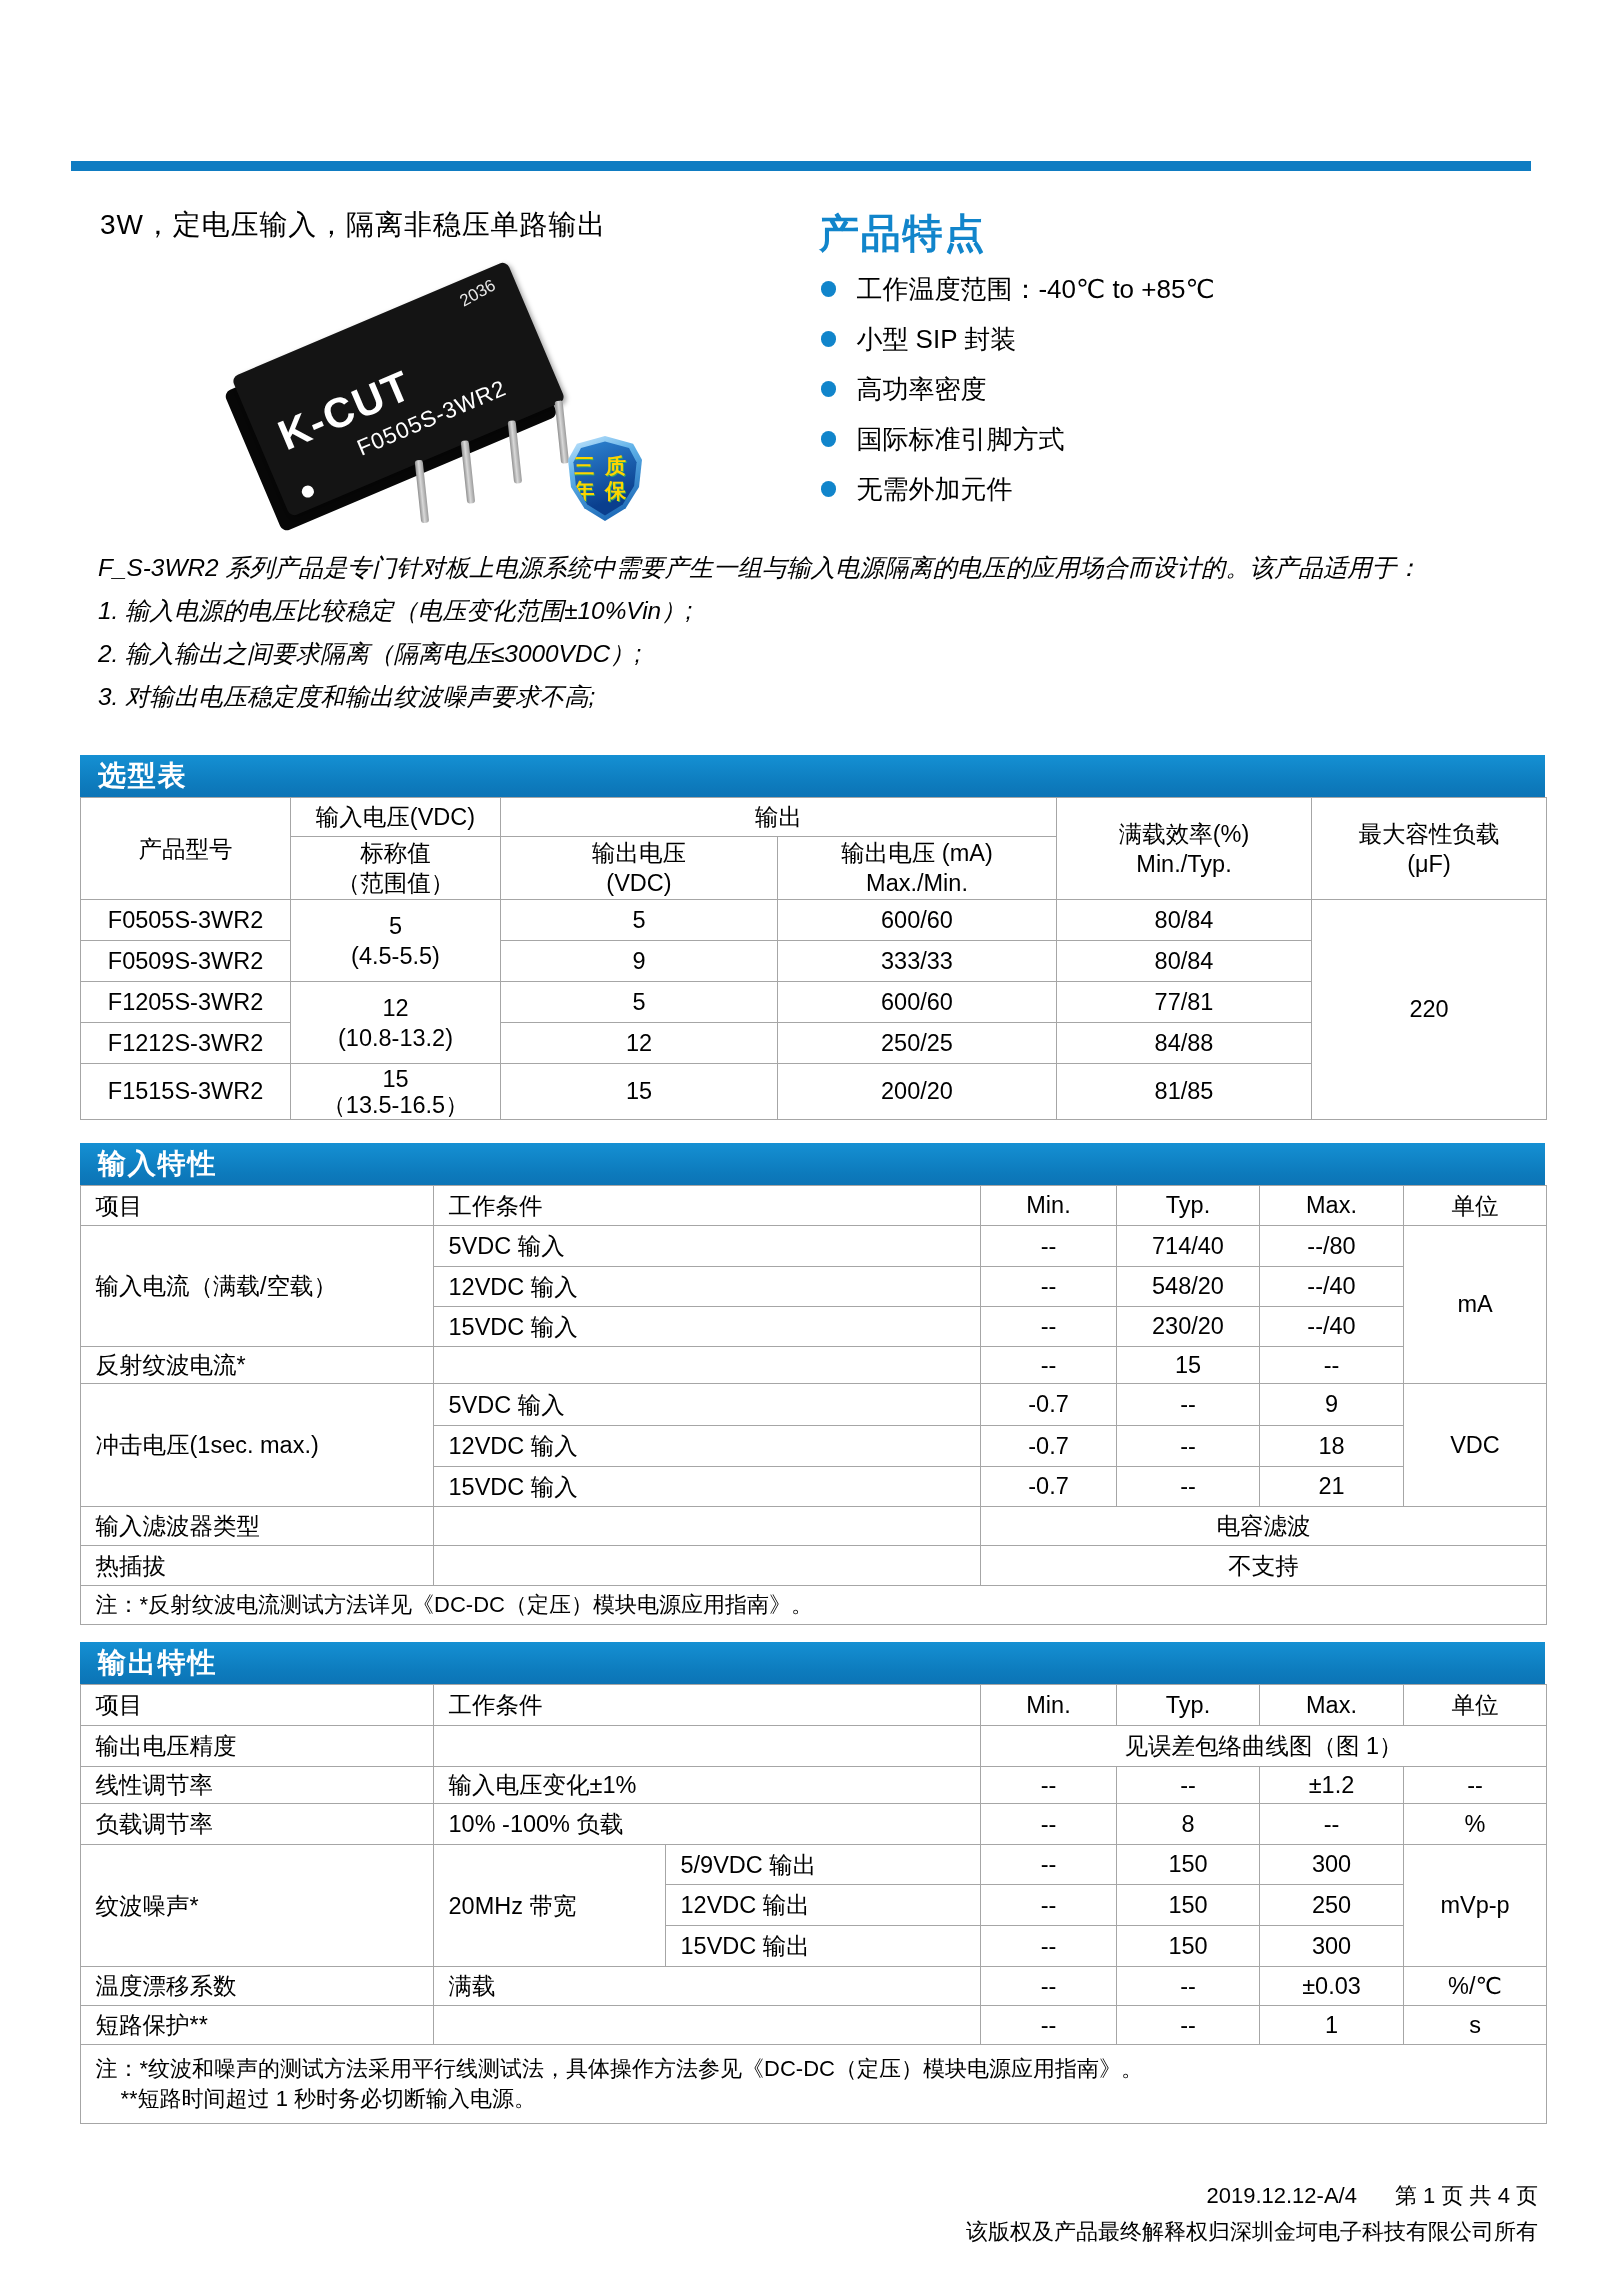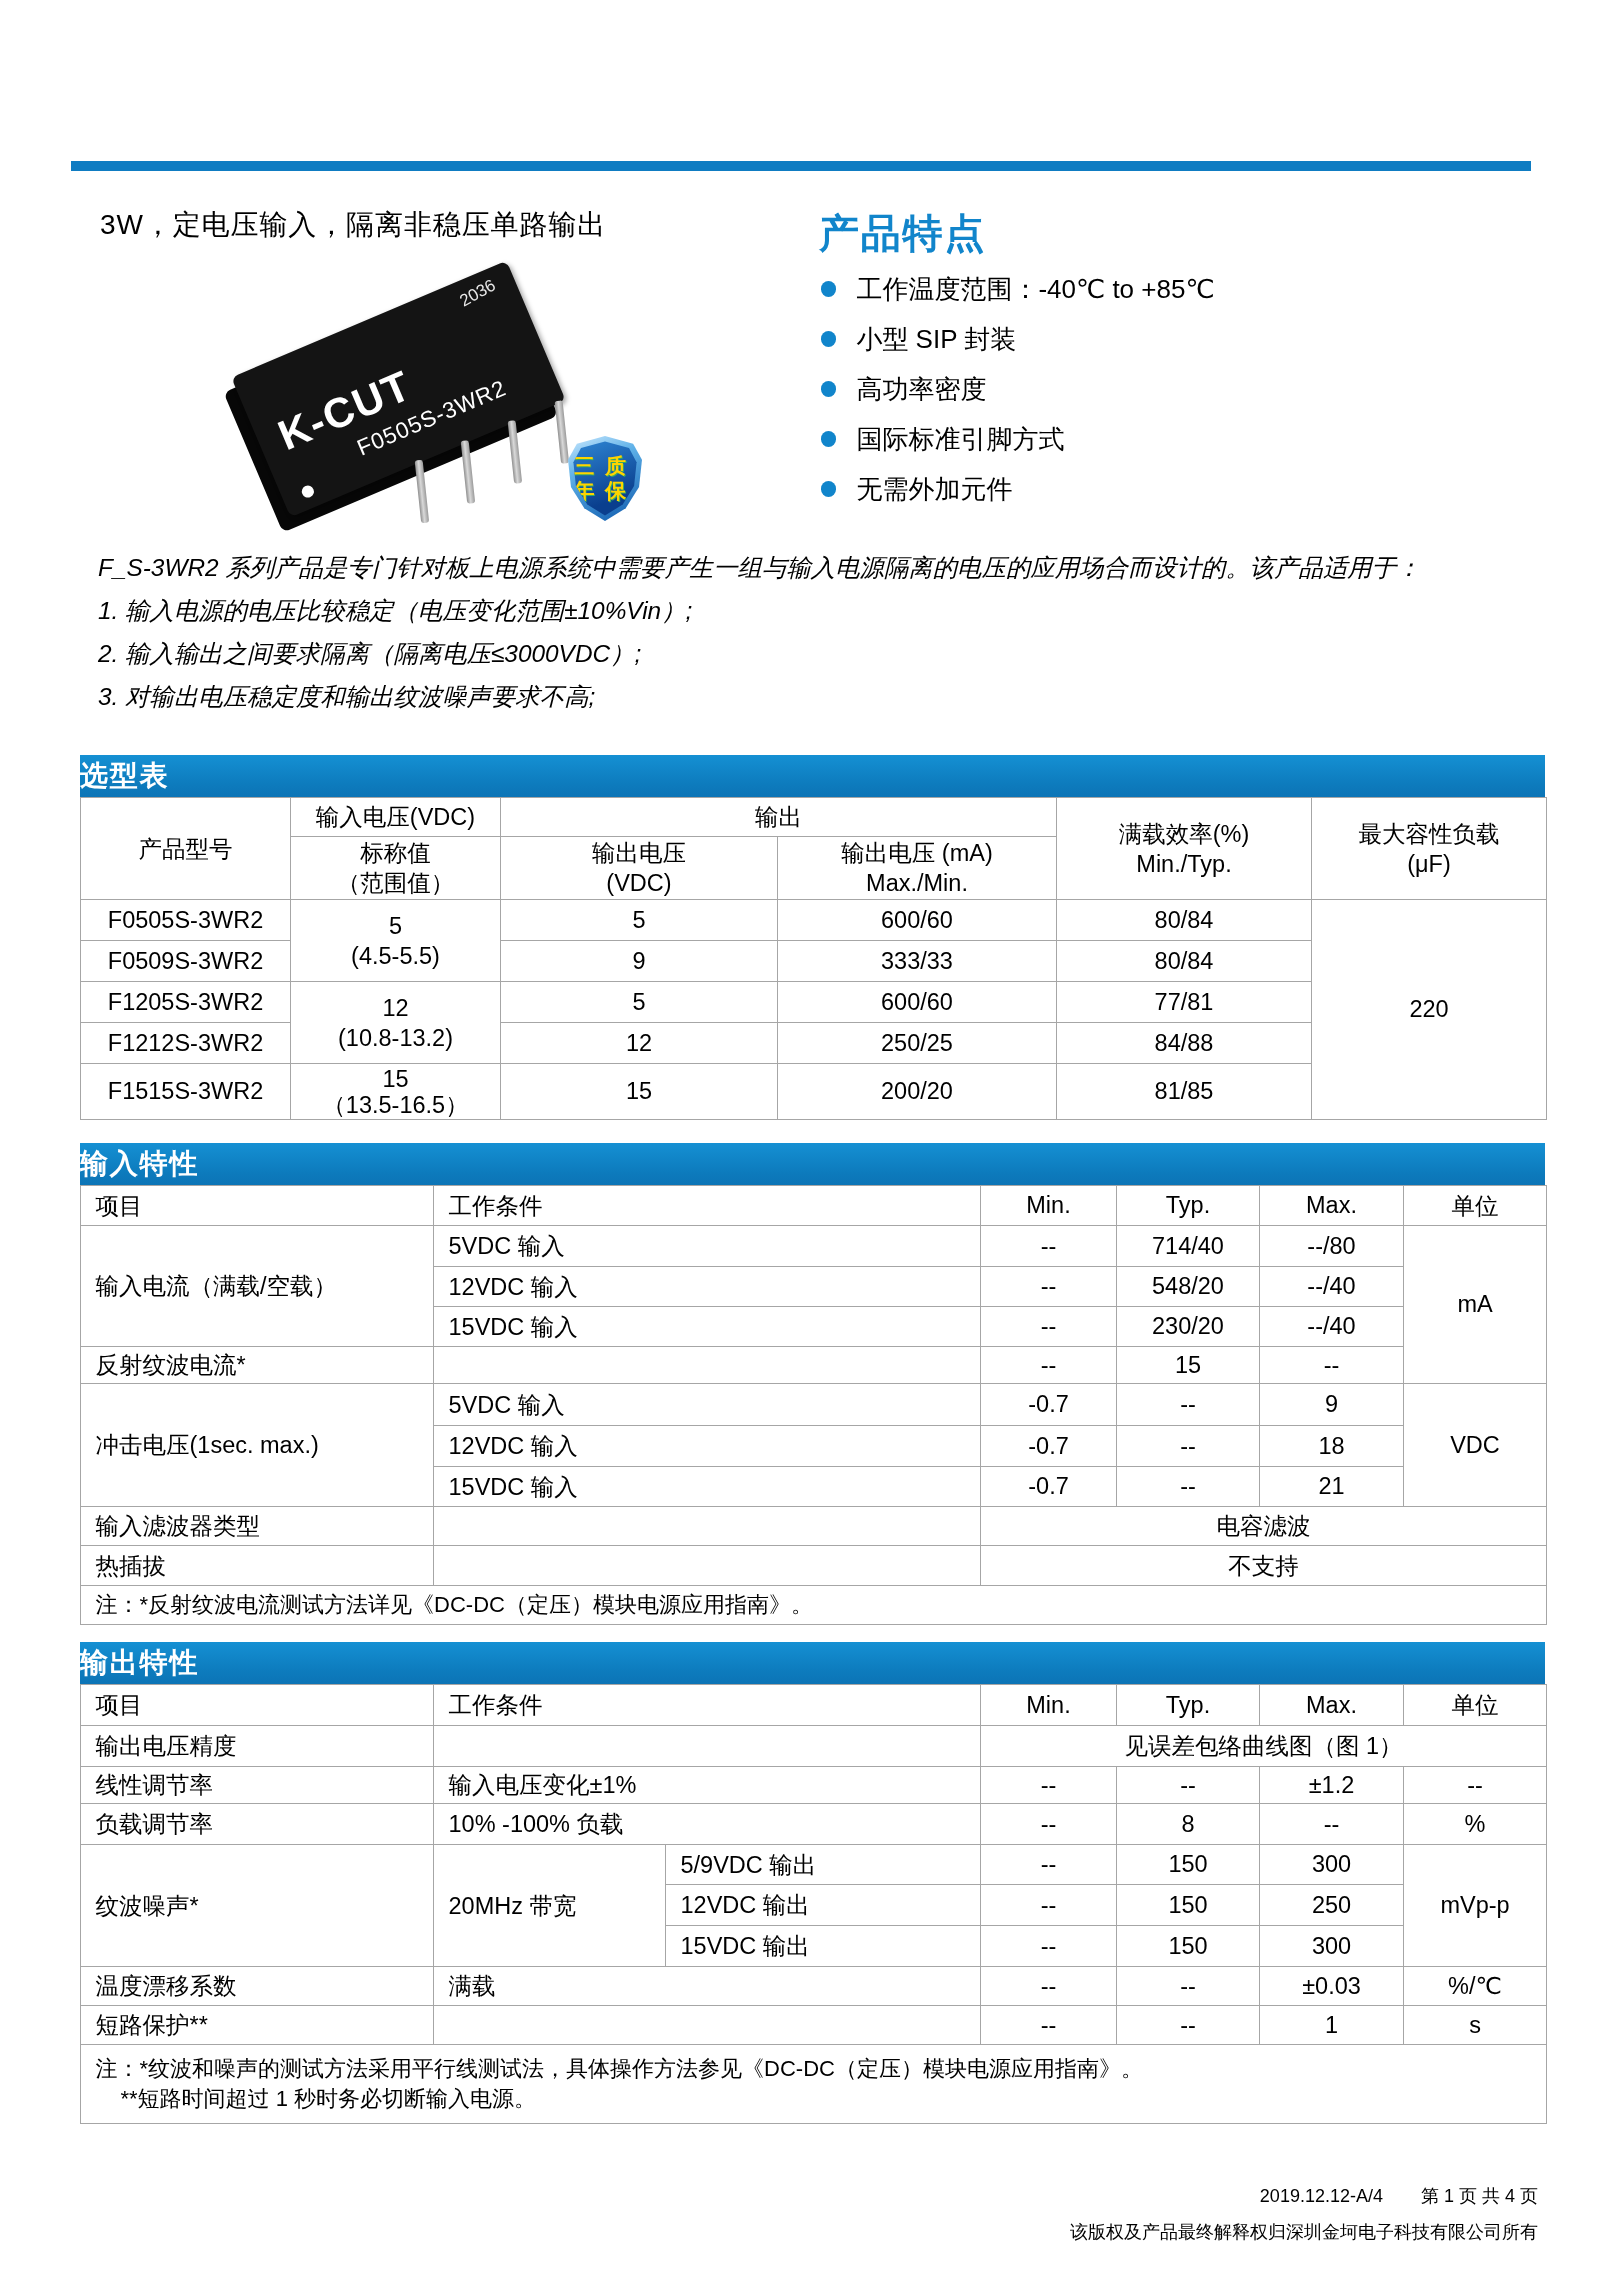--- a/index.html
+++ b/index.html
@@ -43,30 +43,30 @@
   .badge-txt{color:#ffd400;font-size:21px;font-weight:bold;line-height:1.15;text-shadow:0.9px 0.9px 0 #3a6;}
 
   
   .description{position:absolute;left:98px;top:546px;width:1447px;font-size:24.4px;font-style:italic;}
   .description div{height:43px;line-height:43px;}
 
   
   .section{position:absolute;left:80px;width:1465px;}
   .banner{height:42px;background:linear-gradient(180deg,#1590d3 0%,#0d7bbd 70%,#0c74b6 100%);
     color:#fff;font-size:28px;font-weight:bold;letter-spacing:1.8px;
-    display:flex;align-items:center;padding-left:0;box-sizing:border-box;font-family:Liberation Mono, monospace;}
+    display:flex;align-items:center;padding-left:18px;box-sizing:border-box;font-family:Liberation Mono, monospace;}
   table{width:1465px;table-layout:fixed;border-collapse:collapse;font-size:23.5px;}
   td{border:0.9px solid #a6a6a6;text-align:center;padding:0;vertical-align:middle;overflow:hidden;}
   td.l{text-align:left;padding-left:14.5px;}
   td.note{font-size:22px;}
   .ln{line-height:30px;}
   .ln2{line-height:26px;}
 
   
-  .footer{position:absolute;right:78px;top:2178px;text-align:right;font-size:18px;line-height:36px;}
+  .footer{position:absolute;right:78px;top:2178px;text-align:right;font-size:22px;line-height:36px;}
   .footer .ver{margin-right:38px;}
 </style>
 </head>
 <body>
 
 <div class="page">
 
   <div class="top-rule"></div>
 
   <div class="doc-title">3W，定电压输入，隔离非稳压单路输出</div>

